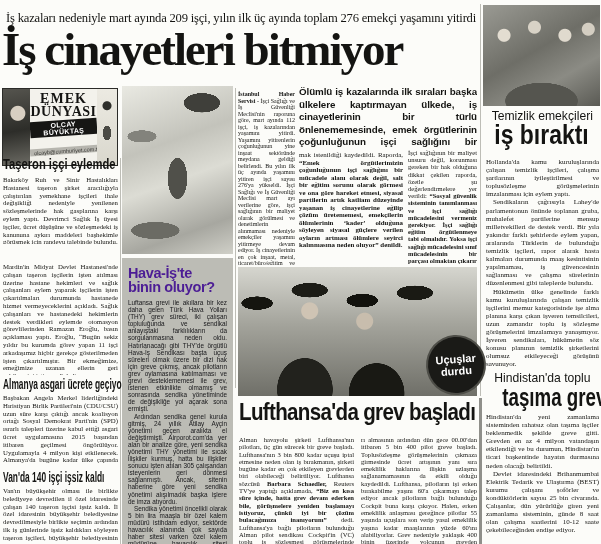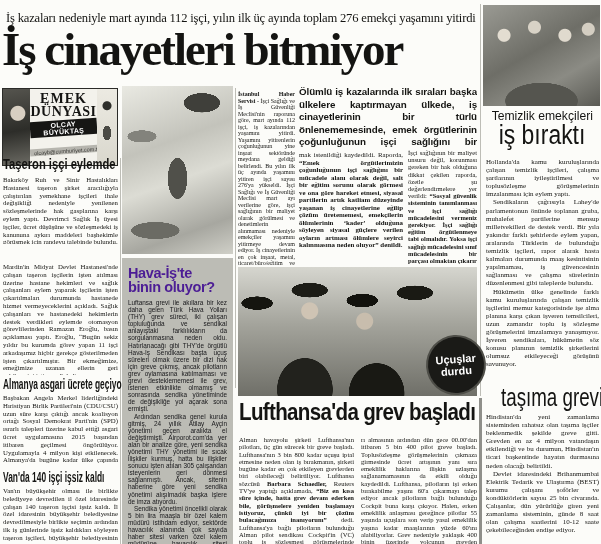--- a/index.html
+++ b/index.html
@@ -81,34 +81,34 @@
   
   .lufhead{left:239px;top:399px;width:238px;font-family:"Liberation Sans",sans-serif;font-weight:bold;
            font-size:24.5px;white-space:nowrap;line-height:26px;letter-spacing:-0.8px;}
   .lufhead>span{display:inline-block;transform:scaleX(0.84);transform-origin:left center;}
   .lufcol{width:115px;height:108px;font-size:6.6px;line-height:7.3px;text-align:justify;overflow:hidden;}
   .lufc1{left:239px;top:436px;} .lufc2{left:361px;top:436px;width:116px;}
   
   .rkick{width:116px;text-align:center;font-family:"Liberation Sans",sans-serif;font-weight:normal;
          font-size:13.5px;white-space:nowrap;line-height:14px;}
   .rkick>span{display:inline-block;transform:scaleX(0.9);transform-origin:center;}
-  .rhead{width:116px;text-align:center;font-family:"Liberation Sans",sans-serif;font-weight:normal;
+  .rhead{width:116px;text-align:center;font-family:"Liberation Sans",sans-serif;font-weight:bold;
          white-space:nowrap;}
   .rhead>span{display:inline-block;transform-origin:center;}
   .rh1{left:484px;top:121px;font-size:27px;line-height:28px;} .rh1>span{transform:scaleX(0.85);}
   .rh2{left:484px;top:384px;font-size:25px;line-height:26px;} .rh2>span{transform:scaleX(0.75);}
   .rbody{left:486px;width:113px;font-size:7px;line-height:8.1px;text-align:justify;overflow:hidden;}
   .rbody p{margin:0;text-indent:7px;} .rbody p:first-child{text-indent:0;}
 </style>
 </head>
 <body>
 
 <div class="paper">
 
-  <div class="abs kicker">İş kazaları nedeniyle mart ayında 112 işçi, yılın ilk üç ayında toplam 276 emekçi yaşamını yitirdi</div>
+  <div class="abs kicker">İş kazaları nedeniyle mart ayında 209 işçi, yılın ilk üç ayında toplam 276 emekçi yaşamını yitirdi</div>
   <h1 class="abs mainhead">İş cinayetleri bitmiyor</h1>
 
   <div class="abs rule" style="left:120px;top:158px;width:1px;height:386px;"></div>
   <div class="abs rule" style="left:235px;top:88px;width:1px;height:300px;"></div>
   <div class="abs rule" style="left:480px;top:4px;width:1px;height:392px;"></div>
   <div class="abs graybar" style="left:479px;top:398px;width:3px;height:146px;"></div>
 
   <div class="abs emekbox">
     <div class="emek-photo"></div>
     <div class="emek-center">
@@ -166,19 +166,20 @@
   <div class="abs lufcol lufc2">rı almasının ardından dün gece 00.00'dan itibaren 5 bin 400 pilot greve başladı. Toplusözleşme görüşmelerinin çıkmaza girmesinde ücret artışının yanı sıra emeklilik haklarına ilişkin uzlaşma sağlanamamasının da etkili olduğu kaydedildi. Lufthansa, pilotların işi erken bırakabilme yaşını 60'a çıkarmayı talep ediyor ancak pilotların bağlı bulunduğu Cockpit buna karşı çıkıyor. Halen, erken emeklilik anlaşması gereğince pilotlar 55 yaşında uçuşlara son verip yasal emeklilik yaşına kadar maaşlarının yüzde 60'ını alabiliyorlar. Grev nedeniyle yaklaşık 400 binin üzerinde yolcunun grevden etkileneceği ve maddi zararın 50 milyon Avro'ya bulabileceği ifade ediliyor. Grevden bir süre önce oylama yaptıran pilotların yüzde 97.2'si grevden yana oy kullanmıştı.</div>
 
   <div class="abs photo photo-crowd"></div>
   <div class="abs rkick" style="left:484px;top:109px;"><span>Temizlik emekçileri</span></div>
   <div class="abs rhead rh1"><span>iş bıraktı</span></div>
   <div class="abs rbody" style="top:158px;height:212px;">
     <p>Hollanda'da kamu kuruluşlarında çalışan temizlik işçileri, çalışma şartlarının iyileştirilmesi ve toplusözleşme görüşmelerinin imzalanması için eylem yaptı.</p>
     <p>Sendikaların çağrısıyla Lahey'de parlamentonun önünde toplanan gruba, muhalefet partilerine mensup milletvekilleri de destek verdi. Bir yıla yakındır farklı şehirlerde eylem yapan, aralarında Türklerin de bulunduğu temizlik işçileri, rapor alarak hasta kalmaları durumunda maaş kesintisinin yapılmaması, iş güvencesinin sağlanması ve çalışma sürelerinin düzenlenmesi gibi taleplerde bulundu.</p>
     <p>Hükümetin ülke genelinde farklı kamu kuruluşlarında çalışan temizlik işçilerini memur kategorisinde işe alma planına karşı çıkan işveren temsilcileri, uzun zamandır toplu iş sözleşme görüşmelerini imzalamaya yanaşmıyor. İşveren sendikaları, hükümetin söz konusu planının temizlik şirketlerini olumsuz etkileyeceği görüşünü savunuyor.</p>
   </div>
+  <div class="abs rkick" style="left:484px;top:371px;"><span>Hindistan'da toplu</span></div>
   <div class="abs rhead rh2"><span>taşıma grevi</span></div>
   <div class="abs rbody" style="top:413px;height:129px;">
     <p>Hindistan'da yeni zamanlama sisteminden rahatsız olan taşıma işçiler beklenmedik şekilde greve gitti. Grevden en az 4 milyon vatandaşın etkilendiği ve bu durumun, Hindistan'ın ticari başkentinde hayatın durmasına neden olacağı belirtildi.</p>
     <p>Devlet idaresindeki Brihanmumbai Elektrik Tedarik ve Ulaştırma (BEST) kurumu çalışanı şoförler ve kondüktörlerin sayısı 25 bin civarında. Çalışanlar, dün yürürlüğe giren yeni zamanlama sisteminin, günde 8 saat olan çalışma saatlerini 10-12 saate çekebileceğinden endişe ediyor.</p>
   </div>
 
 </div>
 
 </body></html>

